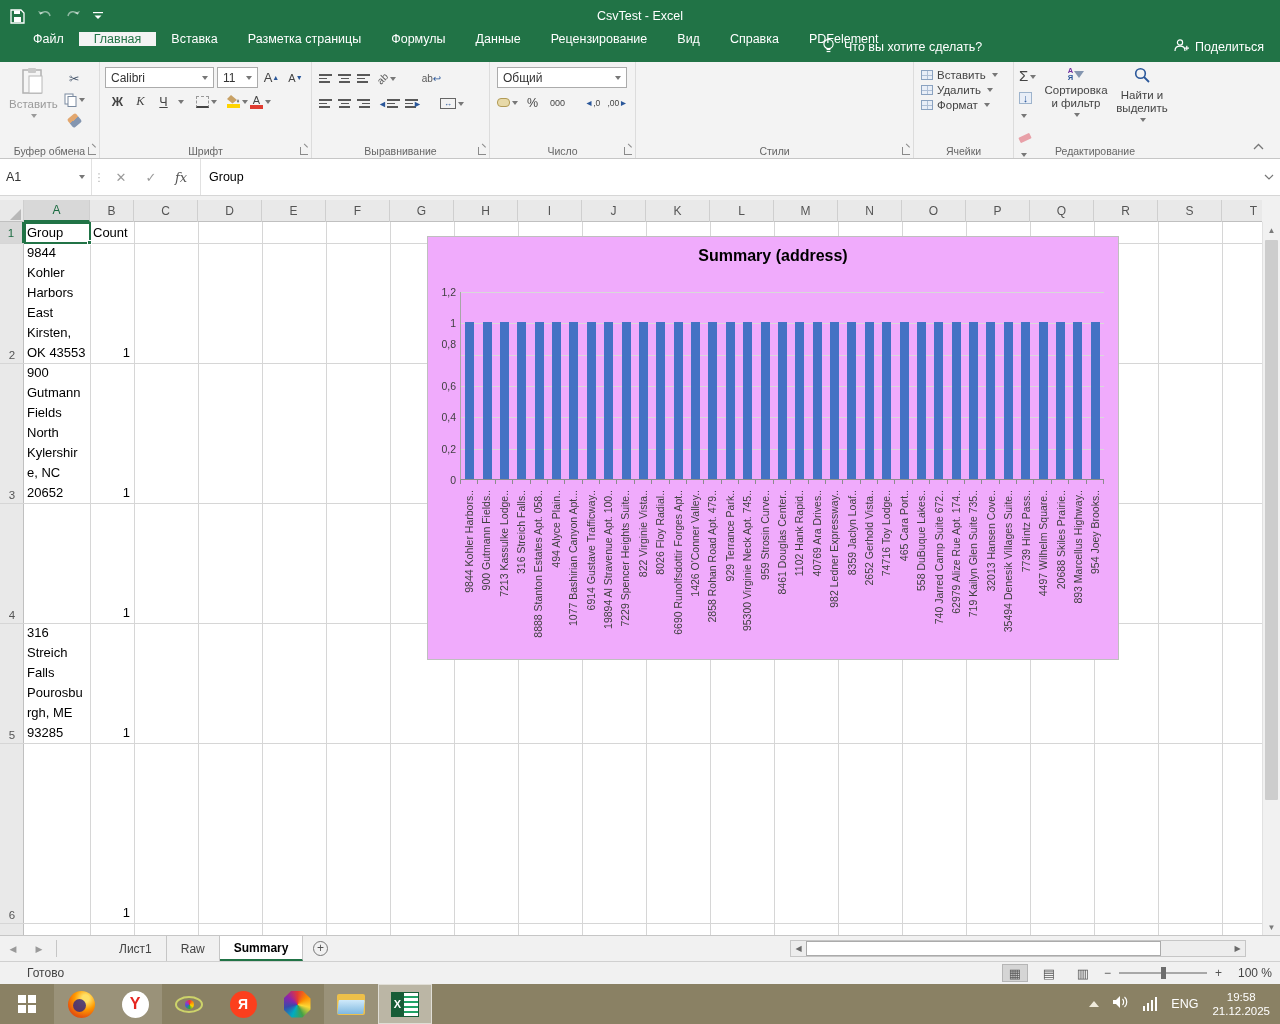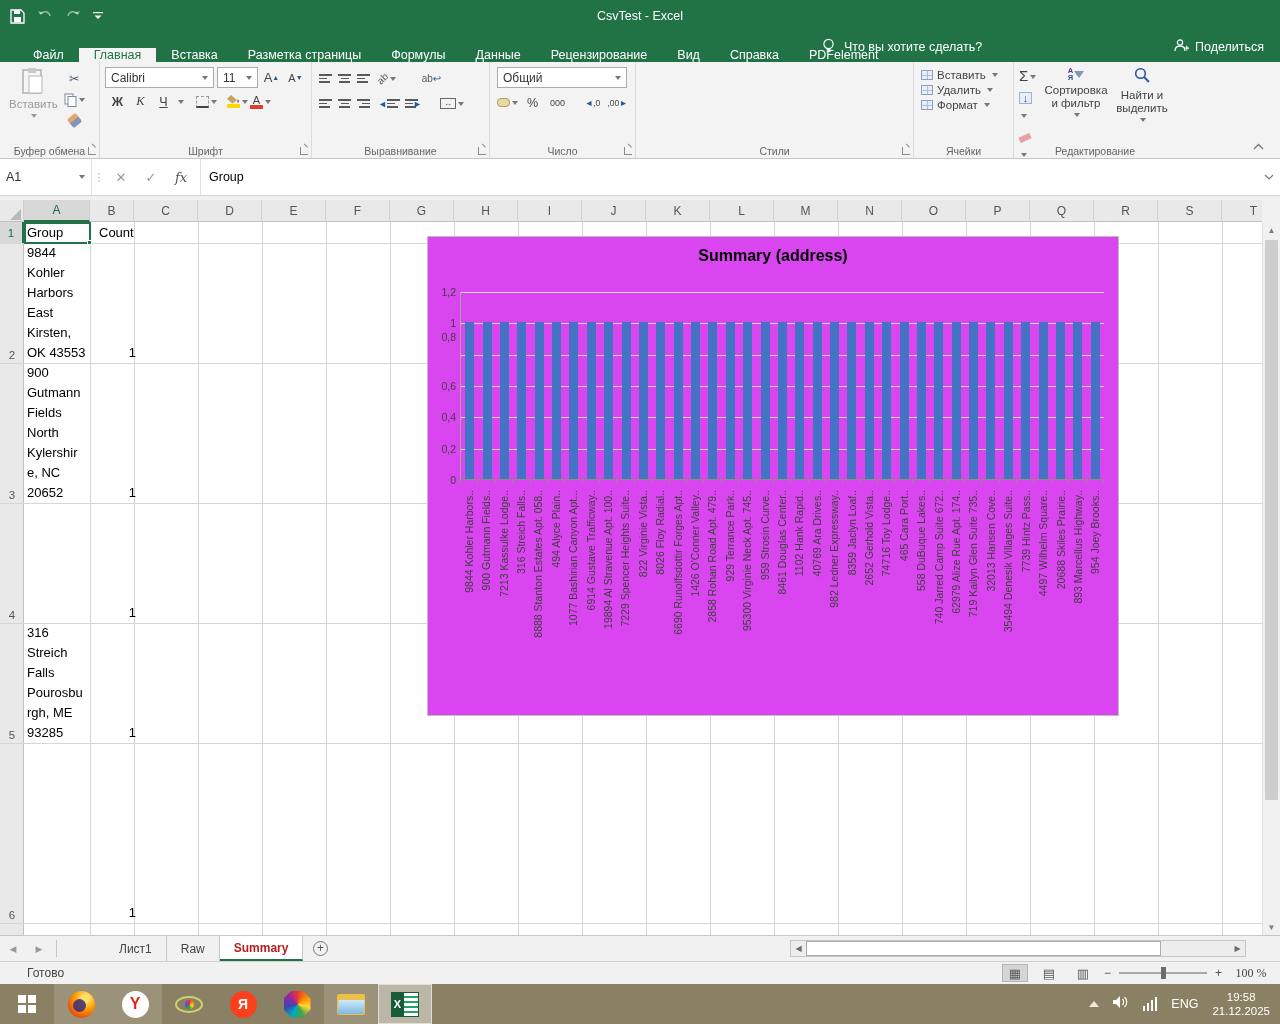--- a/index.html
+++ b/index.html
@@ -12,21 +12,21 @@
   .qat{position:absolute;left:10px;top:0;height:32px;display:flex;align-items:center;gap:12px;}
   .qat .qi{display:flex;align-items:center;}
   .title{position:absolute;left:0;right:0;top:0;text-align:center;line-height:32px;font-size:12.5px;color:#fff;}
   .tb-right{position:absolute;right:0;top:0;height:32px;display:flex;align-items:center;}
   .signin{background:#fff;color:#1e6e41;font-size:12px;line-height:22px;padding:0 17px;border:none;border-radius:1px;margin-right:28px;cursor:default;}
   .wbtn{width:46px;height:32px;display:flex;align-items:center;justify-content:center;color:#fff;}
   .minbar{width:10px;height:1px;background:#fff;display:block;}
   .closex{font-size:17px;line-height:1;color:#fff;}
 
   
-  .tabrow{position:absolute;top:32px;left:0;right:0;height:30px;background:#217346;display:flex;align-items:flex-end;padding-left:18px;}
+  .tabrow{position:absolute;top:32px;left:0;right:0;height:30px;background:#217346;display:flex;align-items:flex-start;padding-left:18px;}
   .rtab{color:#fff;font-size:12.5px;padding:0 15px;display:flex;align-items:center;cursor:default;white-space:nowrap;}
   .rtab.active{background:#f3f3f3;color:#217346;}
   .search{position:absolute;left:822px;top:0;height:30px;display:flex;align-items:center;gap:9px;color:#fff;font-size:12.5px;}
   .share{position:absolute;right:16px;top:0;height:30px;display:flex;align-items:center;gap:6px;color:#fff;font-size:12.5px;}
 
   
   .ribbon{position:absolute;top:62px;left:0;right:0;height:97px;background:#f3f3f3;border-bottom:1px solid #c6c6c6;display:flex;}
   .rg{position:relative;height:96px;border-right:1px solid #dcdcdc;padding:3px 3px 16px;flex:none;}
   .rg-label{position:absolute;bottom:1px;left:0;right:0;text-align:center;font-size:10.5px;color:#666;white-space:nowrap;}
   .launcher{position:absolute;right:3px;bottom:3px;width:8px;height:8px;border-left:1px solid #8a8a8a;border-bottom:1px solid #8a8a8a;}
@@ -76,65 +76,65 @@
   .chcorner{position:absolute;left:0;top:0;width:24px;height:22px;border-right:1px solid #cfcfcf;}
   .chcorner::after{content:"";position:absolute;right:2px;bottom:2px;border-left:11px solid transparent;border-bottom:11px solid #b8b8b8;}
   .hdrpad{position:absolute;top:200px;left:1262px;width:18px;height:22px;background:#f1f1f1;}
   .gridwrap{position:absolute;top:222px;left:0;width:1262px;height:713px;background:#fff;overflow:hidden;}
   .gutter{position:absolute;left:0;top:0;width:24px;height:100%;background:#e9e9e9;border-right:1px solid #c0c0c0;}
   .vline{position:absolute;top:0;width:1px;height:100%;background:#d6d6d6;}
   .hline{position:absolute;left:0;width:100%;height:1px;background:#d6d6d6;}
   .rownum{position:absolute;left:0;width:24px;font-size:11.5px;color:#555;display:flex;justify-content:center;align-items:flex-end;padding-bottom:2px;z-index:2;cursor:default;}
   .rownum.sel{background:#d8d8d8;color:#1b6b41;border-right:2px solid #217346;align-items:center;padding-bottom:0;}
   .cellA{position:absolute;left:27px;width:61px;font-size:13px;color:#000;line-height:20px;z-index:1;cursor:cell;}
-  .cellB{position:absolute;font-size:13px;color:#000;z-index:1;cursor:cell;margin-left:6px;}
+  .cellB{position:absolute;font-size:13px;color:#000;z-index:1;cursor:cell;}
   .selbox{position:absolute;left:24px;top:0;width:67px;height:22px;border:2px solid #217346;z-index:3;}
   .selbox .handle{position:absolute;right:-3px;bottom:-3px;width:5px;height:5px;background:#217346;border:1px solid #fff;}
   .vscroll{position:absolute;top:222px;left:1262px;width:18px;height:713px;background:#f1f1f1;border-left:1px solid #e1e1e1;}
   .vscroll .ar{position:absolute;left:0;width:100%;height:16px;color:#7a7a7a;font-size:8px;display:flex;align-items:center;justify-content:center;}
   .vscroll .thumb{position:absolute;left:2px;width:13px;top:18px;height:560px;background:#cdcdcd;border-radius:1px;}
 
   
-  .chart{position:absolute;left:427px;top:14px;width:692px;height:480px;background:#d946ef;border:1px solid #bfbfbf;z-index:5;}
+  .chart{position:absolute;left:427px;top:14px;width:692px;height:424px;background:#f0abfc;border:1px solid #bfbfbf;z-index:5;}
   .ctitle{position:absolute;top:10px;left:0;right:0;text-align:center;font-size:16px;font-weight:700;color:#000;}
   .gl{position:absolute;height:1px;background:#d9d9d9;}
   .ylab{position:absolute;width:26px;text-align:right;font-size:10.5px;color:#3f3f3f;}
   .plot{position:absolute;border-left:1px solid #a6a6a6;border-bottom:1px solid #8c8c8c;}
   .bars{position:absolute;left:0;top:0;width:100%;height:100%;display:flex;align-items:flex-end;}
   .xslot{flex:1;display:flex;justify-content:center;}
   .bar{width:9px;background:#4472C4;}
   .ticks{position:absolute;display:flex;border-left:1px solid #8c8c8c;}
   .ticks i{flex:1;border-right:1px solid #8c8c8c;}
   .xlabels{position:absolute;display:flex;}
   .lslot{flex:1;position:relative;}
   .xlabel{position:absolute;left:50%;top:50%;width:162px;height:12px;line-height:12px;font-size:10.5px;color:#3f3f3f;transform:translate(-50%,-50%) rotate(-90deg);text-align:right;white-space:nowrap;}
 
   
   .sheettabs{position:absolute;top:935px;left:0;right:0;height:26px;background:#f1f1f1;border-top:1px solid #c6c6c6;display:flex;align-items:stretch;}
   .tnav{width:26px;display:flex;align-items:center;justify-content:center;color:#9a9a9a;font-size:9px;}
   .tsep{width:1px;background:#c6c6c6;margin:4px 4px;}
   .stab{padding:0 14px;display:flex;align-items:center;font-size:12px;color:#444;border-right:1px solid #c6c6c6;cursor:default;}
-  .stab.active{background:#fff;color:#b91c1c;font-weight:700;border-bottom:2px solid #217346;border-right:1px solid #c6c6c6;}
+  .stab.active{background:#fff;color:#000000;font-weight:700;border-bottom:2px solid #217346;border-right:1px solid #c6c6c6;}
   .addsheet{width:34px;display:flex;align-items:center;justify-content:center;}
   .addsheet i{width:15px;height:15px;border:1px solid #777;border-radius:50%;color:#555;font-size:12px;line-height:13px;text-align:center;font-style:normal;}
   .hscroll{position:absolute;left:790px;top:4px;width:456px;height:17px;background:#ededed;border:1px solid #c6c6c6;display:flex;}
   .hscroll .har{width:15px;display:flex;align-items:center;justify-content:center;color:#6a6a6a;font-size:8px;}
   .hscroll .htrack{flex:1;position:relative;}
   .hscroll .hthumb{position:absolute;left:0;top:0;bottom:0;width:355px;background:#fff;border:1px solid #ababab;}
 
   
   .statusbar{position:absolute;top:961px;left:0;right:0;height:23px;background:#f1f1f1;border-top:1px solid #d0d0d0;font-size:12px;color:#444;}
   .ready{position:absolute;left:27px;top:0;line-height:22px;}
   .sright{position:absolute;right:8px;top:0;height:22px;display:flex;align-items:center;gap:8px;}
   .vbtn{width:26px;height:18px;display:flex;align-items:center;justify-content:center;color:#5a5a5a;font-size:13px;}
   .vbtn.active{background:#d5d5d5;border:1px solid #b5b5b5;}
   .zslider{display:flex;align-items:center;gap:8px;color:#555;}
   .ztrack{width:88px;height:2px;background:#a8a8a8;position:relative;}
   .zthumb{position:absolute;left:42px;top:-5px;width:5px;height:12px;background:#6d6d6d;}
-  .zlabel{width:42px;text-align:center;color:#444;font-family:Liberation Serif, serif;}
+  .zlabel{width:42px;text-align:right;color:#444;}
 
   
   .taskbar{position:absolute;top:984px;left:0;right:0;height:40px;background:#8a8164;display:flex;align-items:stretch;}
   .tkapp{width:54px;display:flex;align-items:center;justify-content:center;position:relative;}
   .tkapp.active{background:rgba(255,255,255,.42);border:1px solid rgba(255,255,255,.55);}
   .tkapp.running{background:rgba(255,255,255,.14);}
   .tk-start{display:grid;grid-template-columns:8px 8px;grid-gap:2px;}
   .tk-start i{width:8px;height:8px;background:#fff;display:block;}
   .tk-firefox{width:27px;height:27px;border-radius:50%;position:relative;
       background:radial-gradient(circle at 65% 28%,#ffe066 0 14%,#ff9a00 42%,#e8590c 70%,#c23a1c 100%);}
@@ -572,21 +572,21 @@
       <div class="selbox">
         <span class="handle"></span>
       </div>
       <div class="chart">
   <div class="ctitle">Summary (address)</div>
         <div class="gl" style="left:32px;width:644px;top:55px"></div>
         <div class="ylab" style="left:2px;top:49px">1,2</div>
         <div class="gl" style="left:32px;width:644px;top:86.33333333333331px"></div>
         <div class="ylab" style="left:2px;top:80.33333333333331px">1</div>
         <div class="gl" style="left:32px;width:644px;top:117.66666666666666px"></div>
-        <div class="ylab" style="left:2px;top:94px">0,8</div>
+        <div class="ylab" style="left:2px;top:101px">0,8</div>
         <div class="gl" style="left:32px;width:644px;top:149px"></div>
         <div class="ylab" style="left:2px;top:143px">0,6</div>
         <div class="gl" style="left:32px;width:644px;top:180.33333333333331px"></div>
         <div class="ylab" style="left:2px;top:174.33333333333331px">0,4</div>
         <div class="gl" style="left:32px;width:644px;top:211.66666666666666px"></div>
         <div class="ylab" style="left:2px;top:205.66666666666666px">0,2</div>
         <div class="ylab" style="left:2px;top:237px">0</div>
         <div class="plot" style="left:32px;top:55px;width:644px;height:188px">
   <div class="bars">
             <div class="xslot">

